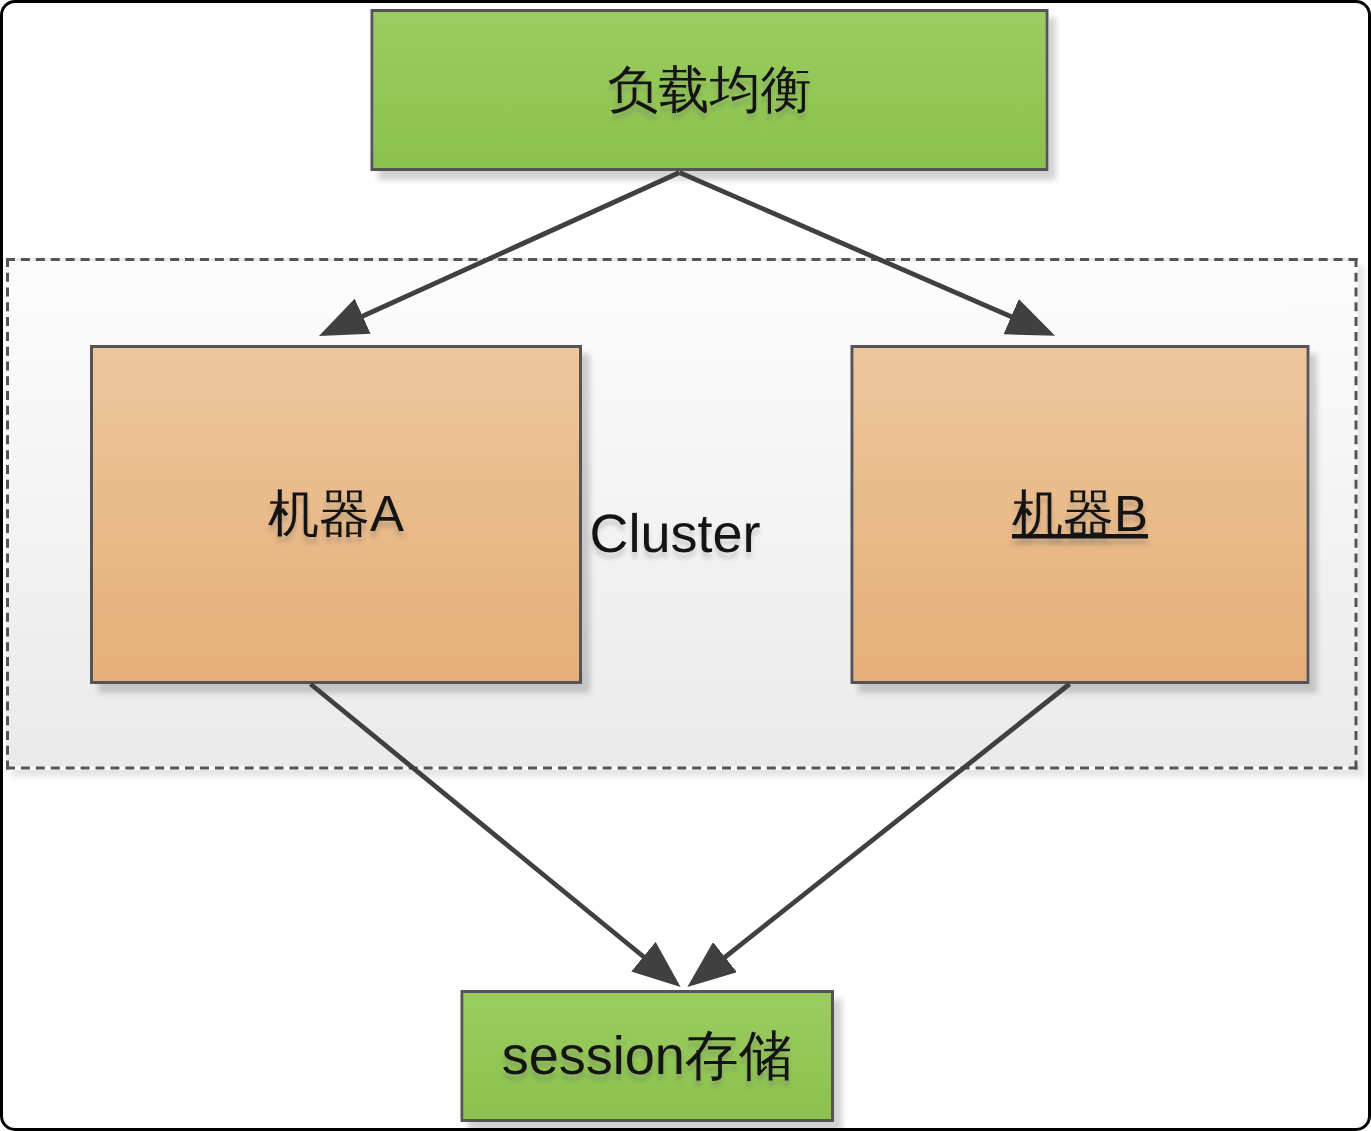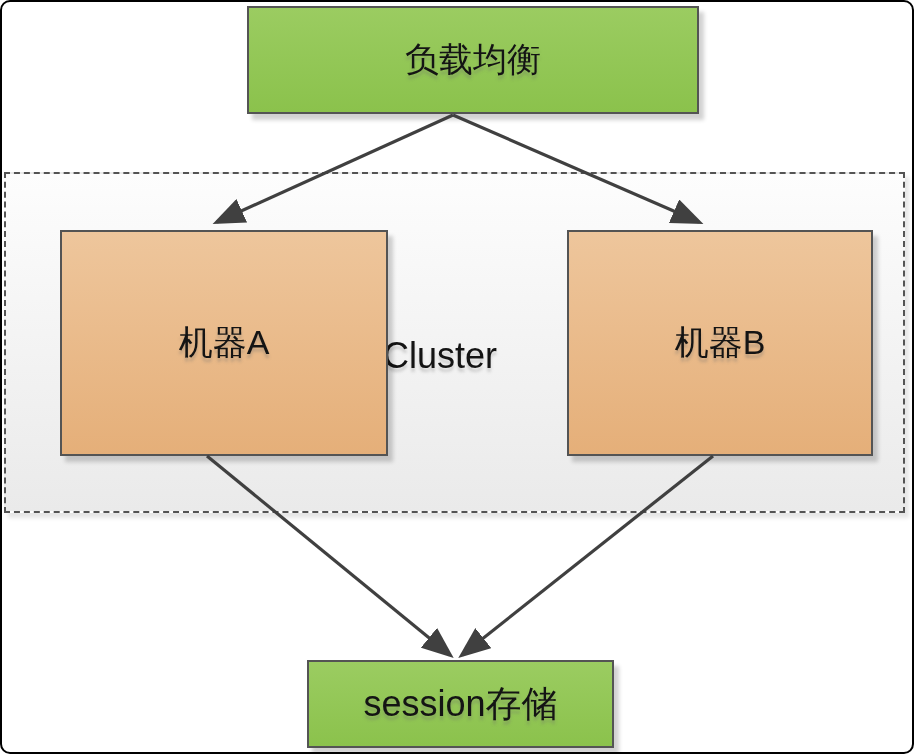--- a/index.html
+++ b/index.html
@@ -47,31 +47,31 @@
     background: linear-gradient(to bottom, #fdfdfd, #eaeaea);
     box-shadow: 4px 5px 4px rgba(0,0,0,0.10);
   }
   .node-machine-a {
     left: 58px; top: 228px; width: 328px; height: 226px;
     font-size: 34px;
   }
   .node-machine-b {
     left: 565px; top: 228px; width: 306px; height: 226px;
     font-size: 34px;
+    text-decoration: underline;
   }
   .cluster-label {
     position: absolute;
-    left: 358px; top: 333px; width: 160px;
-    text-align: center;
+    left: 391px; top: 333px; width: 160px;
     font-size: 36px;
     color: #141414;
     text-shadow: 0 4px 3px rgba(120,120,120,0.30);
   }
   .node-session-store {
-    left: 305px; top: 658px; width: 307px; height: 88px;
+    left: 305px; top: 658px; width: 249px; height: 88px;
     font-size: 36px;
   }
   svg.edges {
     position: absolute;
     left: 0; top: 0;
     width: 910px; height: 750px;
     pointer-events: none;
   }
   svg.edges line {
     stroke: var(--arrow, #404040);

